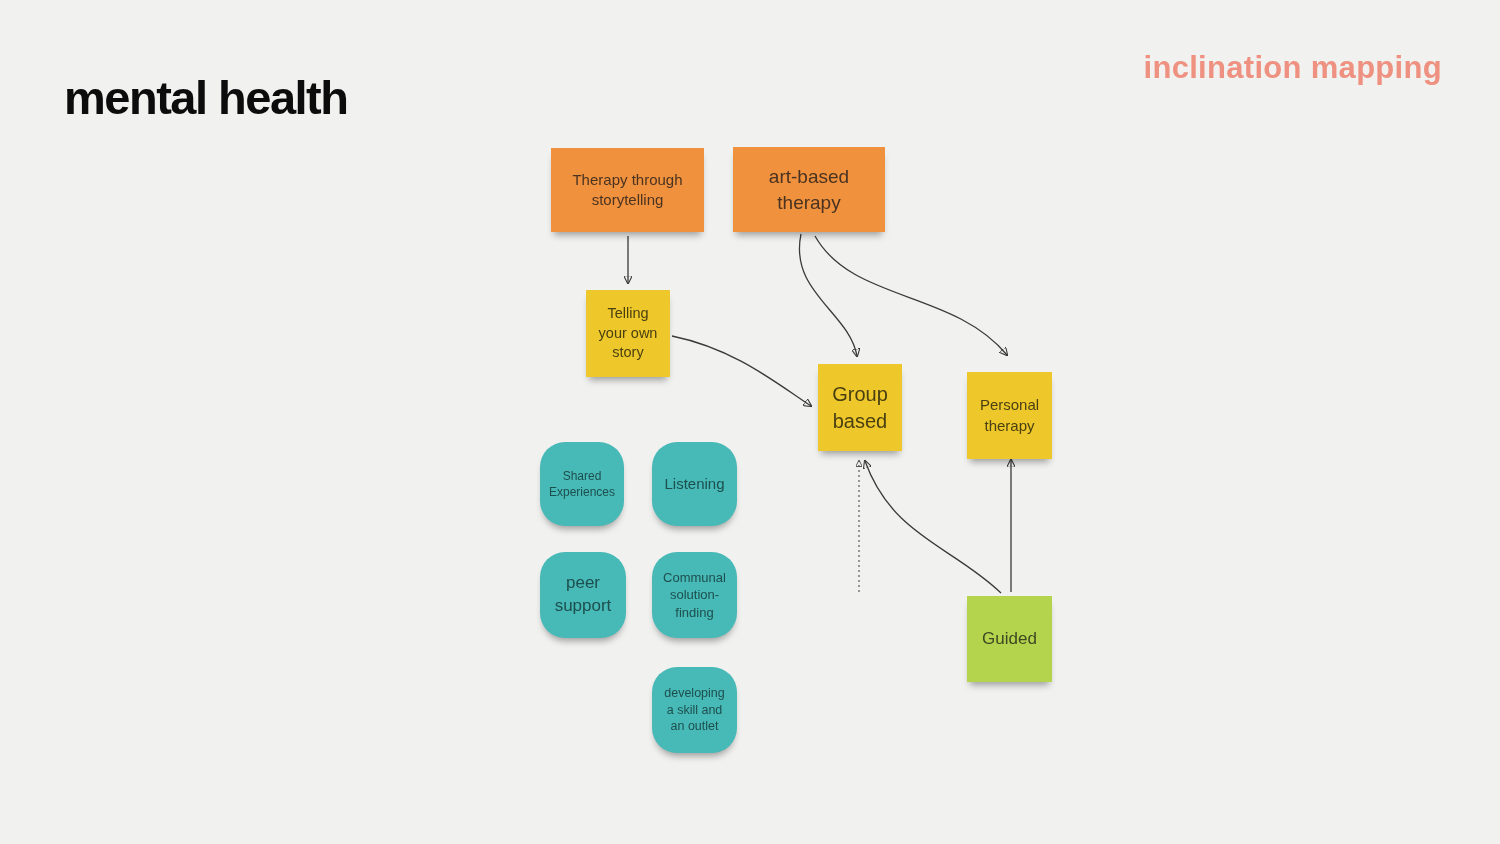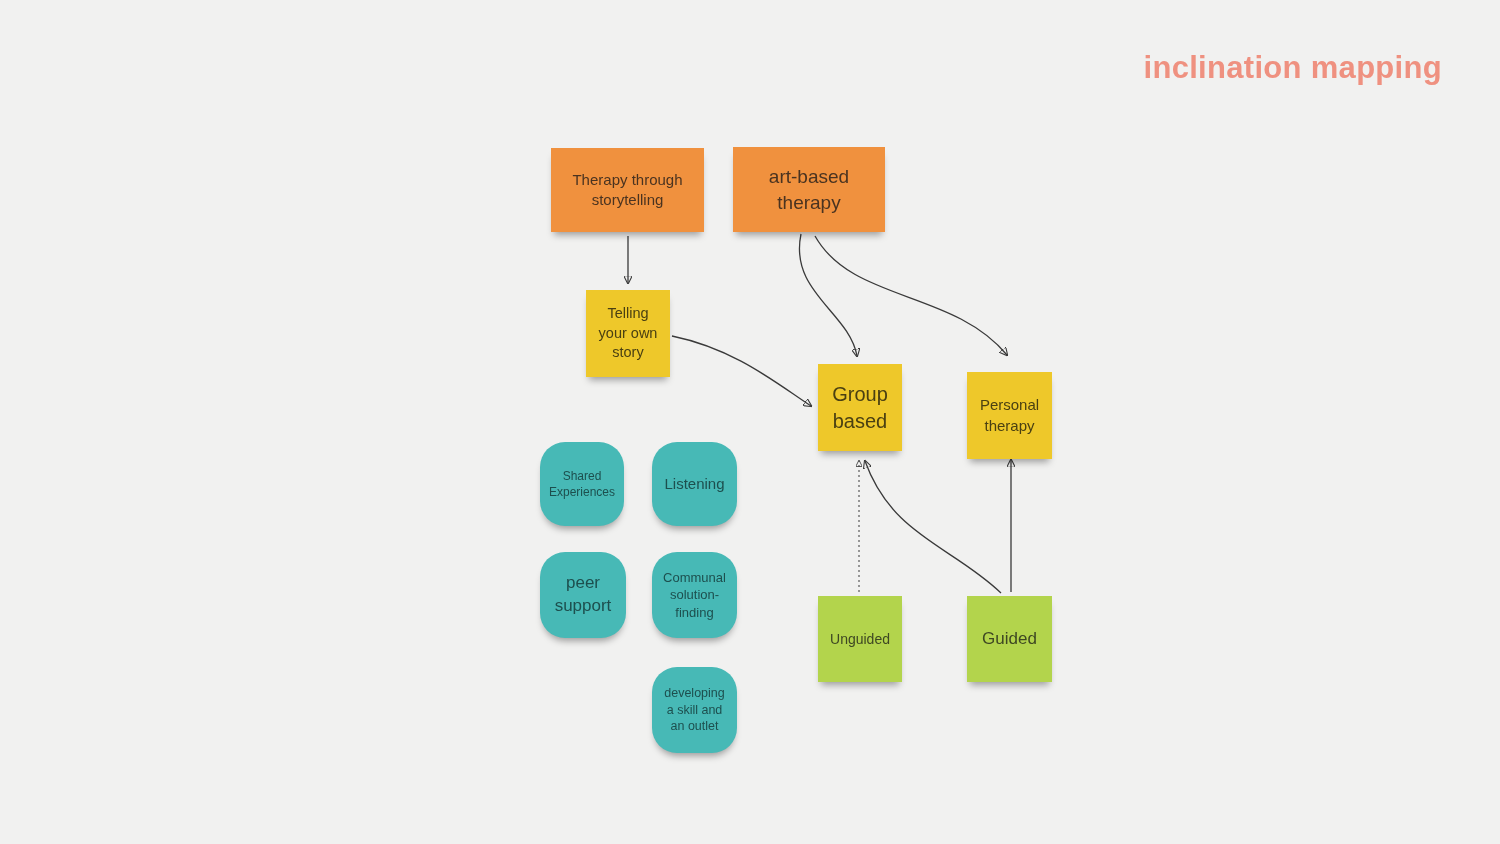--- a/index.html
+++ b/index.html
@@ -78,20 +78,21 @@
   .n9  { left: 652px; top: 552px; width: 85px;  height: 86px; font-size: 13px; }
   .n10 { left: 652px; top: 667px; width: 85px;  height: 86px; font-size: 12.5px; }
   .n11 { left: 818px; top: 596px; width: 84px;  height: 86px; font-size: 14px; }
   .n12 { left: 967px; top: 596px; width: 85px;  height: 86px; font-size: 17px; }
 </style>
 </head>
 <body>
 
 <div class="canvas">
 
+  <div class="page-title">mental health</div>
   <div class="watermark">inclination mapping</div>
 
   <svg class="arrow-layer" viewBox="0 0 1500 844" xmlns="http://www.w3.org/2000/svg">
     <defs>
       <marker id="arrow" viewBox="0 0 10 10" refX="8.5" refY="5" markerWidth="6.5" markerHeight="6.5" orient="auto-start-reverse">
         <path d="M0,0 L10,5 L0,10 z" fill="#3a3a3a" stroke="none"></path>
       </marker>
     </defs>
     <path d="M628,236 L628,283" marker-end="url(#arrow)"></path>
     <path d="M672,336 C735,349 776,383 811,406" marker-end="url(#arrow)"></path>
@@ -105,16 +106,15 @@
   <div class="note orange n1">Therapy through storytelling</div>
   <div class="note orange n2">art-based therapy</div>
   <div class="note yellow n3">Telling your own story</div>
   <div class="note yellow n4">Group based</div>
   <div class="note yellow n5">Personal therapy</div>
   <div class="note teal n6">Shared Experiences</div>
   <div class="note teal n7">Listening</div>
   <div class="note teal n8">peer support</div>
   <div class="note teal n9">Communal solution-finding</div>
   <div class="note teal n10">developing a skill and an outlet</div>
-  <div class="note green n11">Unguided</div>
   <div class="note green n12">Guided</div>
 
 </div>
 
 </body></html>

